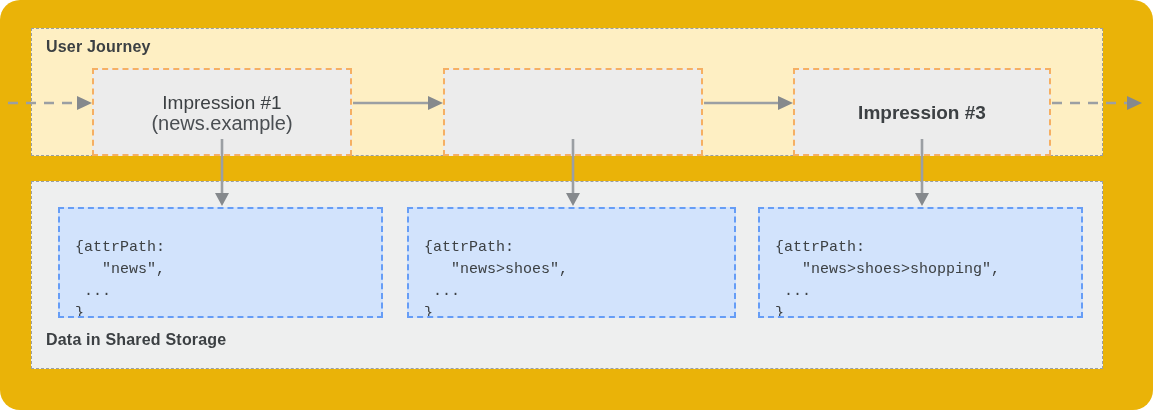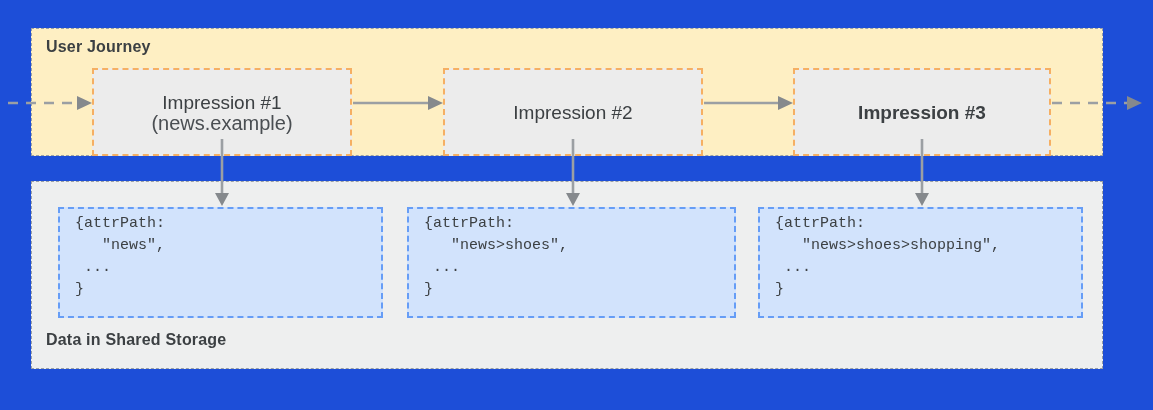--- a/index.html
+++ b/index.html
@@ -1,23 +1,24 @@
 <!DOCTYPE html>
 <html><head>
 <meta charset="utf-8">
 <style>
   html, body { margin: 0; padding: 0; background: #ffffff; }
   .canvas {
     position: relative;
     width: 1153px;
     height: 410px;
-    background: #1d4ed8;
+    background: #eab308;
     font-family: "Liberation Sans", sans-serif;
     color: #3c4043;
     overflow: hidden;
+    border-radius: 20px;
   }
   
   .band {
     position: absolute;
     box-sizing: border-box;
     border: 1.6px dashed #9aa0a6;
   }
   .band.journey {
     left: 31px; top: 28px; width: 1072px; height: 128px;
     background: #feefc3;
@@ -65,21 +66,21 @@
     height: 111px;
     box-sizing: border-box;
     margin: 0;
     background: #d2e3fc;
     border: 2px dashed #669df6;
     font-family: "Liberation Mono", "DejaVu Sans Mono", monospace;
     font-size: 15px;
     line-height: 22px;
     color: #3c4043;
     white-space: pre;
-    padding: 4px 10px 0 15px;
+    padding: 28px 10px 0 15px;
     overflow: hidden;
   }
   #code1 { left: 58px;  width: 325px; }
   #code2 { left: 407px; width: 329px; }
   #code3 { left: 758px; width: 325px; }
 
   
   .arrows {
     position: absolute;
     left: 0; top: 0;
@@ -101,21 +102,20 @@
 
   <section class="band storage">
     <div class="section-label">Data in Shared Storage</div>
   </section>
 
   <div class="impression" id="imp1">
     <div class="imp-title">Impression #1</div>
     <div class="imp-site">(news.example)</div>
   </div>
   <div class="impression" id="imp2">
-    <div class="imp-title">Impression #2</div>
   </div>
   <div class="impression" id="imp3">
     <div class="imp-title">Impression #3</div>
   </div>
 
   <pre class="code-box" id="code1">{attrPath:
    "news",
  ...
 }</pre>
   <pre class="code-box" id="code2">{attrPath:

